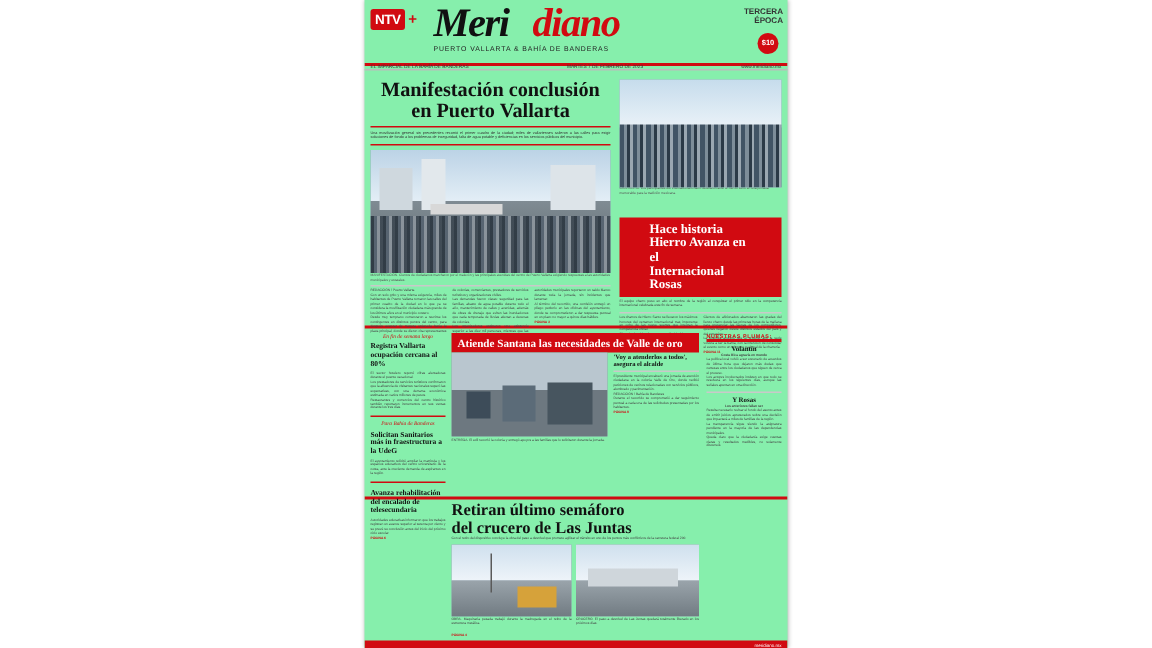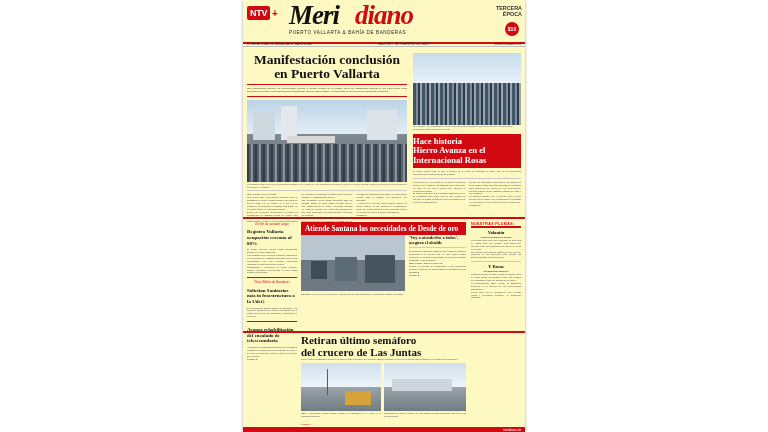--- a/index.html
+++ b/index.html
@@ -1,18 +1,18 @@
 <!DOCTYPE html>
 <html><head>
 <meta charset="utf-8">
 <style>
   html,body{margin:0;padding:0;background:#ffffff;}
   body{width:768px;height:432px;overflow:hidden;font-family:"Liberation Serif",serif;}
   .page{position:relative;width:768px;height:432px;background:#ffffff;}
-  .paper{position:absolute;left:243px;top:0;width:282px;height:432px;background:#fef9c3;box-shadow:0 0 3px rgba(0,0,0,.35);overflow:hidden;}
+  .paper{position:absolute;left:243px;top:0;width:282px;height:432px;background:#86efac;box-shadow:0 0 3px rgba(0,0,0,.35);overflow:hidden;}
 
   
   .masthead{position:relative;height:42px;border-bottom:2px solid #d10a11;}
   .mh-left{position:absolute;left:4px;top:6px;display:flex;align-items:center;gap:2px;}
   .ntv{background:#d10a11;color:#fff;font-family:"Liberation Sans",sans-serif;font-weight:bold;font-size:9px;padding:2px 3px;border-radius:2px;letter-spacing:-.3px;}
   .plus{color:#d10a11;font-family:"Liberation Sans",sans-serif;font-weight:bold;font-size:10px;}
   .mh-title{position:absolute;left:46px;top:2px;}
   .mh-title .name{font-family:"Liberation Serif",serif;font-weight:bold;font-style:italic;font-size:27px;line-height:27px;color:#111;letter-spacing:-1px;}
   .mh-title .name .red{color:#d10a11;margin-left:16px;}
   .mh-sub{font-family:"Liberation Sans",sans-serif;font-size:4.6px;letter-spacing:.6px;color:#222;margin-top:1px;}
@@ -39,21 +39,21 @@
   .photo .bldg{position:absolute;background:#cfd8de;}
   .photo .crowd{position:absolute;left:0;right:0;bottom:0;height:46%;background:repeating-linear-gradient(90deg,#2f3a44 0 2px,#566370 2px 4px,#8b949c 4px 6px,#3f4a54 6px 8px);opacity:.95;}
   .photo .banner{position:absolute;background:#d8d8d8;}
   .cols2{column-count:2;column-gap:4px;}
   .cols3{column-count:3;column-gap:4px;}
 
   .top-right{position:absolute;left:170px;top:4px;width:108px;}
   .ph2{width:108px;height:72px;position:relative;background:#9ab0c4;overflow:hidden;}
   .ph2 .sky{position:absolute;inset:0 0 55% 0;background:linear-gradient(#c6dcec,#eaf2f8);}
   .ph2 .crowdrow{position:absolute;left:0;right:0;bottom:0;height:58%;background:repeating-linear-gradient(90deg,#415465 0 3px,#7d8d99 3px 5px,#2b3a47 5px 7px,#9aa7b1 7px 9px);}
-  .red-head-box{background:#d10a11;color:#fff;padding:3px 0;margin-top:3px;}
+  .red-head-box{background:#d10a11;color:#fff;padding:3px 20px;margin-top:14px;}
   .red-head-box .t{font-family:"Liberation Serif",serif;font-weight:bold;font-size:8.6px;line-height:9.4px;}
   .blk{margin-top:2px;}
 
   
   .mid{position:relative;height:112px;border-bottom:2px solid #d10a11;}
   .col-left{position:absolute;left:4px;top:3px;width:50px;}
   .col-left .tagline{font-family:"Liberation Serif",serif;font-style:italic;font-size:3.6px;color:#d10a11;text-align:center;line-height:4.4px;}
   .col-left h4{font-family:"Liberation Serif",serif;font-weight:bold;font-size:5px;line-height:5.6px;margin:3px 0 2px;color:#111;}
   .colbox{border-top:1px solid #d10a11;padding-top:2px;margin-top:3px;}
   .banner-red{position:absolute;left:58px;top:3px;width:165px;background:#d10a11;color:#fff;font-family:"Liberation Serif",serif;font-weight:bold;font-size:7.4px;line-height:9px;padding:2px 4px;box-sizing:border-box;}
@@ -172,21 +172,21 @@
           <div class="micro">El ayuntamiento solicitó ampliar la matrícula y los espacios educativos del centro universitario de la costa, ante la creciente demanda de aspirantes en la región.</div>
         </div>
 
         <div class="colbox">
           <h4>Avanza rehabilitación del encalado de telesecundaria</h4>
           <div class="micro">Autoridades educativas informaron que los trabajos registran un avance superior al setenta por ciento y se prevé su conclusión antes del inicio del próximo ciclo escolar.</div>
           <div class="micro" style="color:#d10a11;font-weight:bold;">PÁGINA 6</div>
         </div>
       </div>
 
-      <div class="banner-red">Atiende Santana las necesidades de Desde de oro</div>
+      <div class="banner-red">Atiende Santana las necesidades de Valle de oro</div>
 
       <div class="mid-photo">
         <div class="street"></div>
         <div style="position:absolute;left:10px;top:26px;width:16px;height:18px;background:#3d4c59;"></div>
         <div style="position:absolute;left:34px;top:22px;width:22px;height:24px;background:#5b6b78;"></div>
         <div style="position:absolute;left:64px;top:20px;width:30px;height:28px;background:#47555f;"></div>
       </div>
 
       <div class="mid-right-col">
         <div class="hl" style="font-size:4.4px;line-height:5.2px;">'Voy a atenderlos a todos', asegura el alcalde</div>

